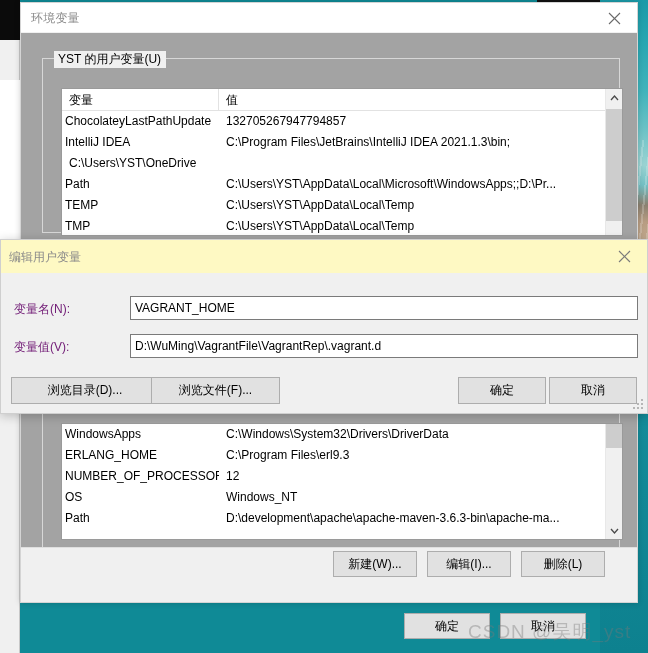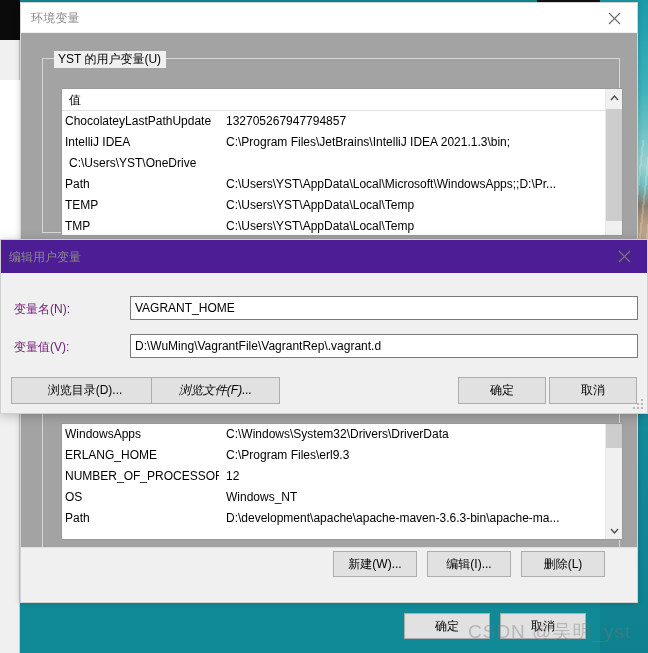--- a/index.html
+++ b/index.html
@@ -183,21 +183,21 @@
 
   
   #edit-modal {
     position: absolute;
     left: 0px; top: 239px; width: 648px; height: 175px;
     background: #f0f0f0;
     border: 1px solid #cfcfcf;
     box-shadow: 0 2px 10px rgba(0,0,0,.22);
   }
   #edit-titlebar {
-    position: relative; height: 33px; background: #4c1d95;
+    position: relative; height: 33px; background: #fef9c3;
   }
   #edit-title {
     position: absolute; left: 8px; top: 9px;
     font-size: 12px; color: #8a8a8a;
   }
   #edit-close { width: 46px; height: 33px; }
 
   .field-label {
     position: absolute; font-size: 12px; color: #701a75;
   }
@@ -211,21 +211,21 @@
     font-family: "Liberation Sans", "DejaVu Sans", sans-serif;
     font-size: 12px;
     color: #000;
     padding: 0 4px;
     outline: none;
   }
   #in-name { left: 130px; top: 296px; width: 508px; height: 24px; }
   #in-val  { left: 130px; top: 334px; width: 508px; height: 24px; }
 
   #btn-browse-dir  { position: absolute; left: 11px;  top: 377px; width: 148px; height: 27px; }
-  #btn-browse-file { position: absolute; left: 151px; top: 377px; width: 129px; height: 27px; font-style: italic; }
+  #btn-browse-file { position: absolute; left: 151px; top: 377px; width: 129px; height: 27px; }
   #btn-ok-edit     { position: absolute; left: 458px; top: 377px; width: 88px; height: 27px; }
   #btn-cancel-edit { position: absolute; left: 549px; top: 377px; width: 88px; height: 27px; }
 
   #resize-grip {
     position: absolute; right: 3px; bottom: 3px; width: 11px; height: 11px;
   }
   #resize-grip i {
     position: absolute; width: 2px; height: 2px; background: #b6b6b6; display:block;
   }
 
@@ -266,20 +266,21 @@
     </div>
   </div>
 
   <div id="user-group"></div>
   <div id="user-group-label">YST 的用户变量(U)</div>
 
   <div id="sys-group"></div>
 
   <div class="listbox" id="user-list">
     <div class="list-head">
+      <div class="col-var">变量</div>
       <div class="col-val">值</div>
     </div>
     <div class="list-body" id="user-rows">
         <div class="list-row">
           <div class="c-var">ChocolateyLastPathUpdate</div>
           <div class="c-val">132705267947794857</div>
         </div>
         <div class="list-row">
           <div class="c-var">IntelliJ IDEA</div>
           <div class="c-val">C:\Program Files\JetBrains\IntelliJ IDEA 2021.1.3\bin;</div>

